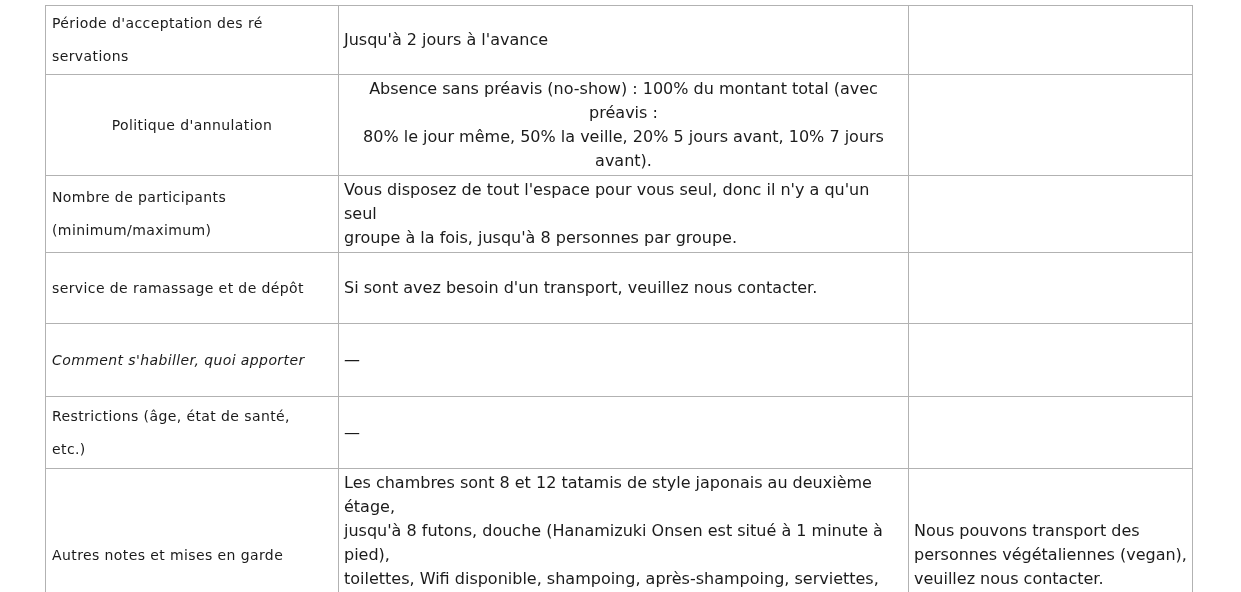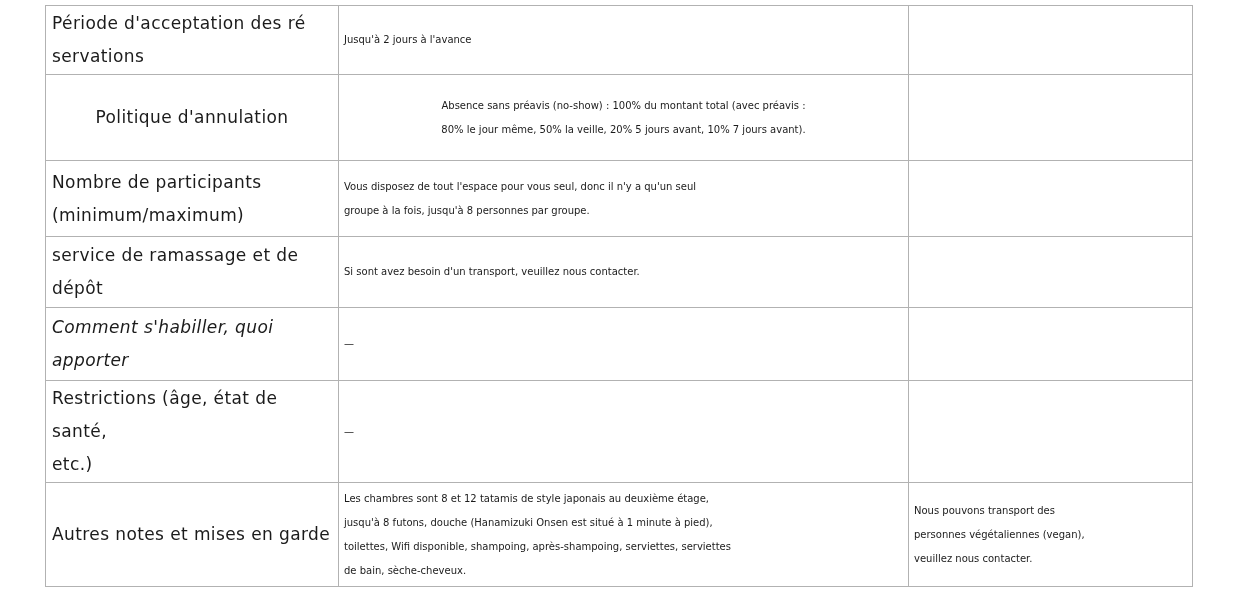--- a/index.html
+++ b/index.html
@@ -21,27 +21,27 @@
   col.c-value { width: 570px; }
   col.c-note  { width: 284px; }
   td {
     border: 1px solid #b2b2b2;
     vertical-align: middle;
     white-space: pre-wrap;
     overflow-wrap: break-word;
     background: #ffffff;
   }
   td.label-cell {
-    font-size: 17px;
+    font-size: 14px;
     line-height: 33px;
     letter-spacing: 0.4px;
     padding: 1px 6px;
   }
   td.value-cell, td.note-cell {
-    font-size: 10px;
+    font-size: 16px;
     line-height: 24px;
     padding: 2px 5px;
   }
   tr.r1 { height: 69px; }
   tr.r2 { height: 86px; text-align: center; }
   tr.r3 { height: 76px; }
   tr.r4 { height: 71px; }
   tr.r5 { height: 73px; font-style: italic; }
   tr.r6 { height: 72px; }
   tr.r7 { height: 104px; }

